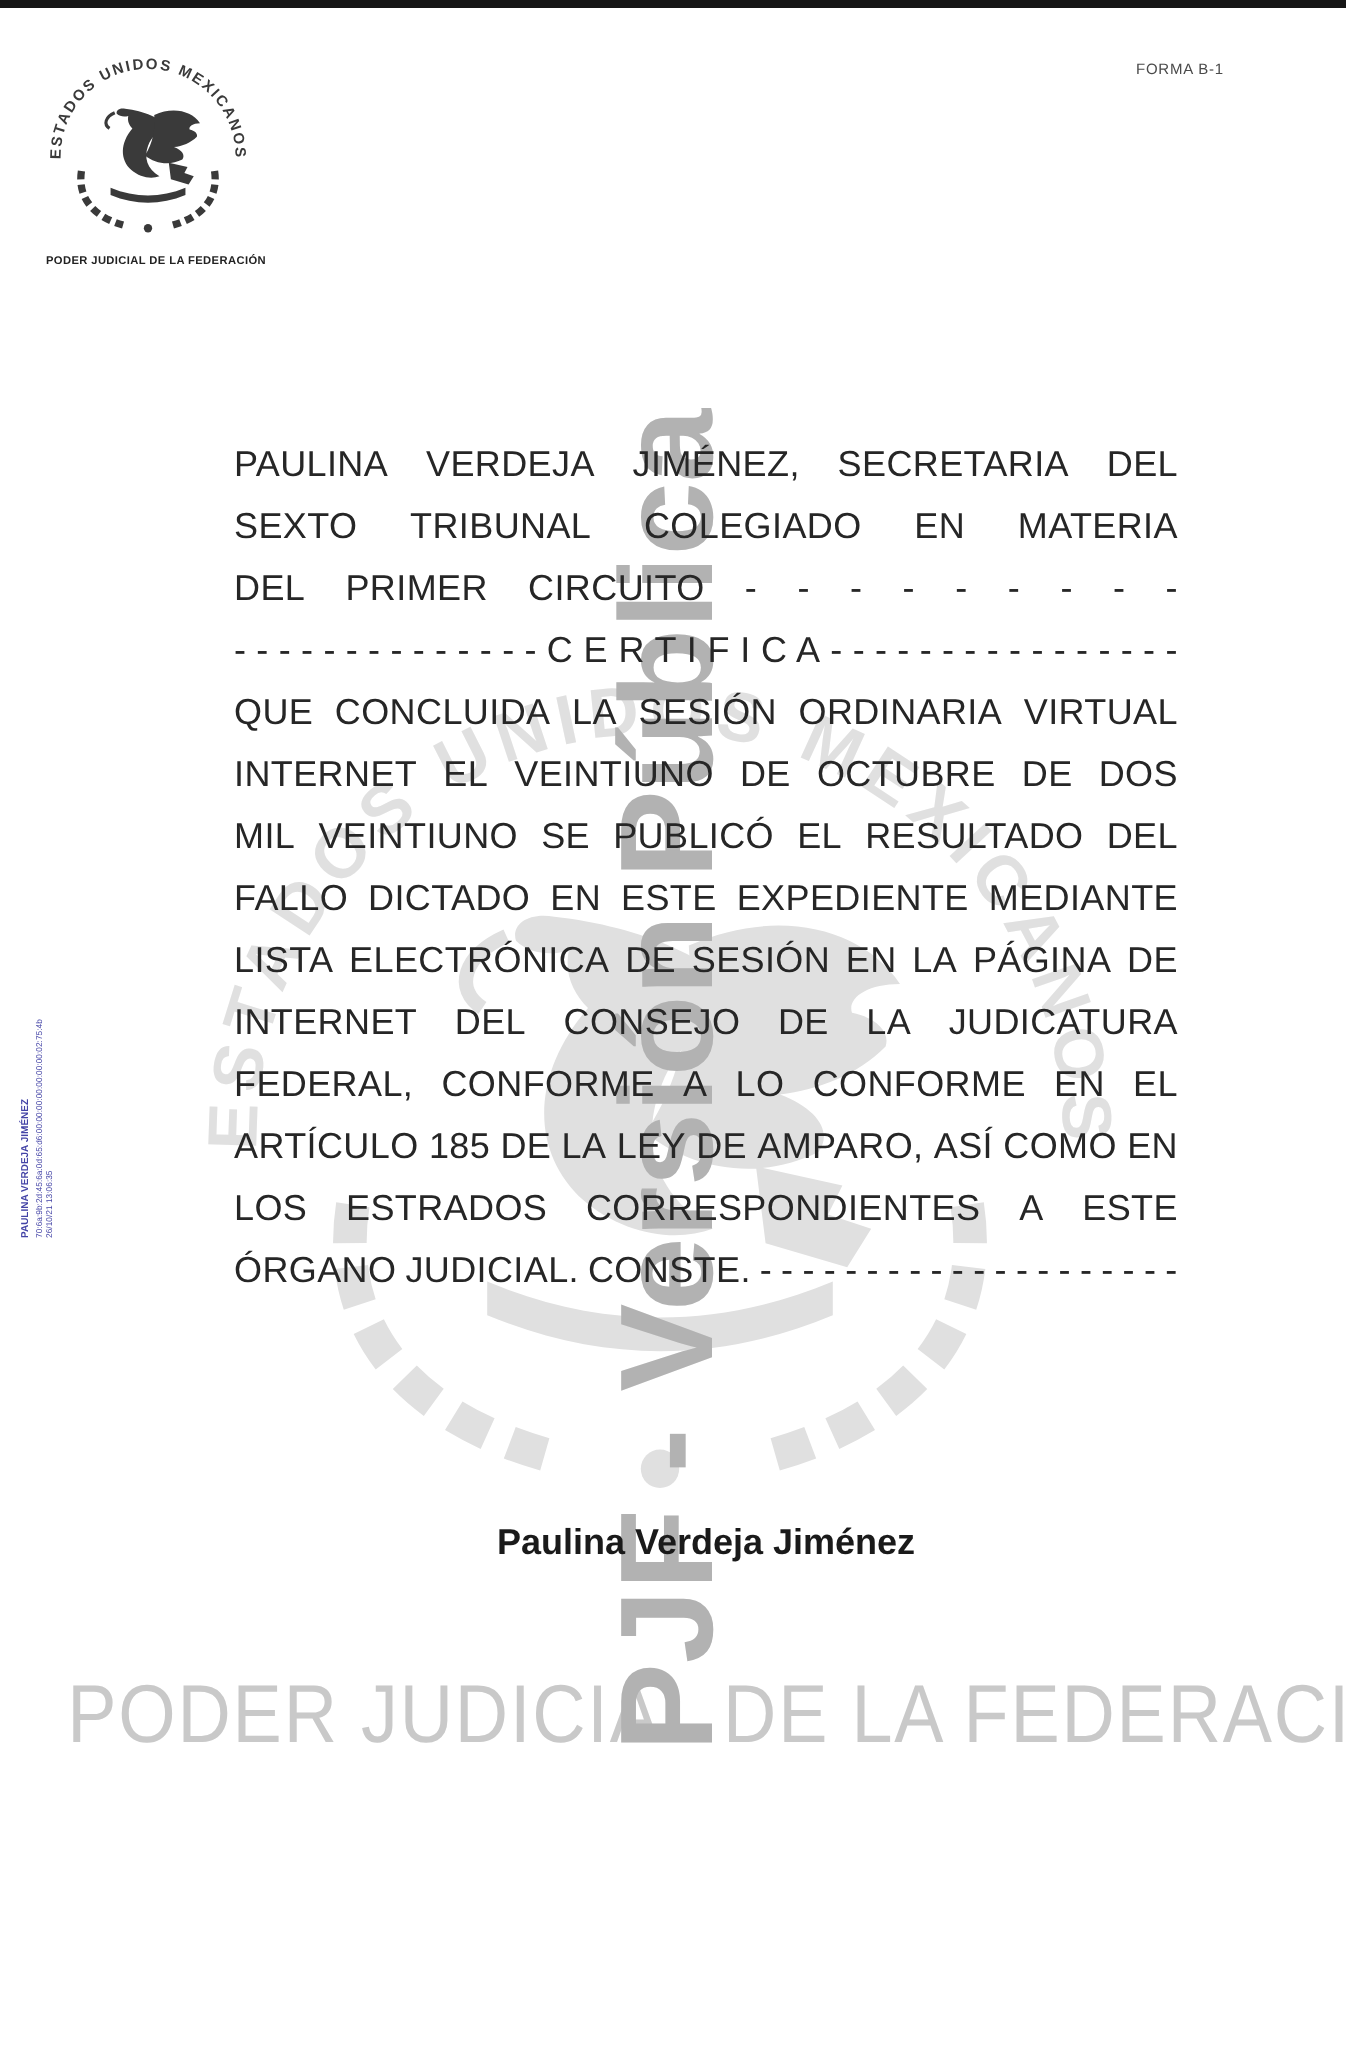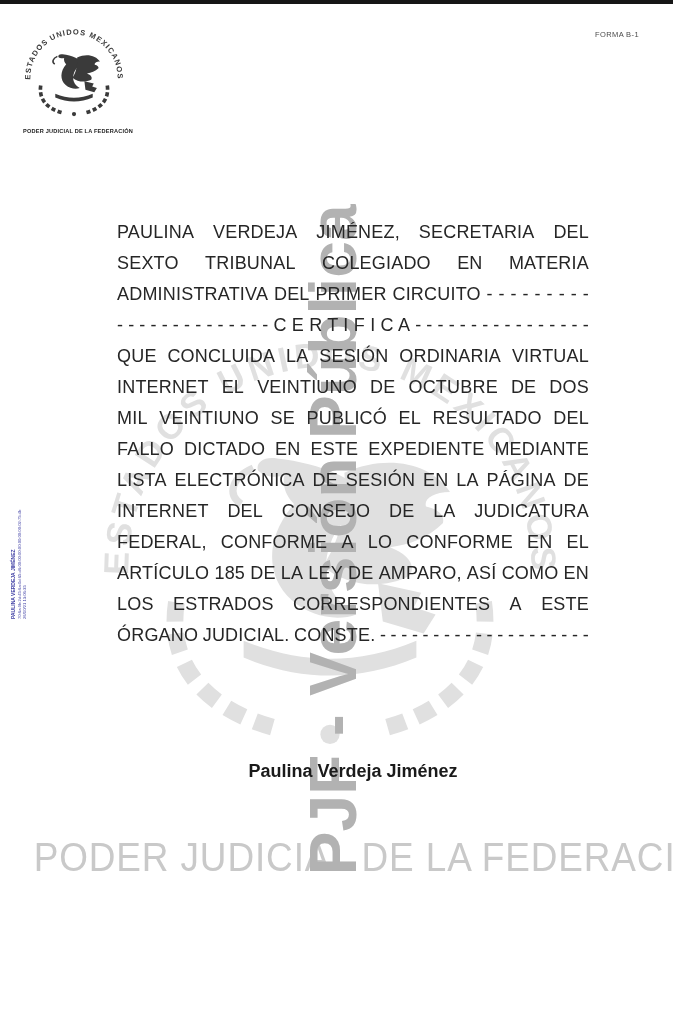--- a/index.html
+++ b/index.html
@@ -10,21 +10,21 @@
   }
   .scan-edge{position:absolute;top:0;left:0;width:673px;height:4px;background:#161616;z-index:6;}
 
   
   .seal-dark{position:absolute;left:22px;top:20px;width:104px;height:104px;color:#3a3a3a;z-index:5;}
   .header-institution{
     position:absolute;left:16px;top:128px;width:124px;text-align:center;
     font-size:5.6px;font-weight:bold;letter-spacing:.2px;color:#222;z-index:5;
   }
   .forma-label{
-    position:absolute;right:34px;top:30px;font-size:7.5px;letter-spacing:.4px;color:#4a4a4a;z-index:5;text-align:center;
+    position:absolute;right:61px;top:30px;font-size:7.5px;letter-spacing:.4px;color:#4a4a4a;z-index:5;text-align:center;
   }
 
   
   .seal-light{position:absolute;left:80px;top:300px;width:500px;height:480px;color:#e0e0e0;z-index:1;}
 
   
   .wm-horizontal{
     position:absolute;left:0;top:834px;width:673px;text-align:center;
     font-size:41px;color:#c9c9c9;white-space:nowrap;letter-spacing:1px;
     transform:scaleX(.9);transform-origin:center;z-index:2;
@@ -119,21 +119,20 @@
         <span>DEL</span>
       </div>
       <div class="body-line">
         <span>SEXTO</span>
         <span>TRIBUNAL</span>
         <span>COLEGIADO</span>
         <span>EN</span>
         <span>MATERIA</span>
       </div>
       <div class="body-line">
-        <span>ADMINISTRATIVA</span>
         <span>DEL</span>
         <span>PRIMER</span>
         <span>CIRCUITO</span>
         <span>-</span>
         <span>-</span>
         <span>-</span>
         <span>-</span>
         <span>-</span>
         <span>-</span>
         <span>-</span>

